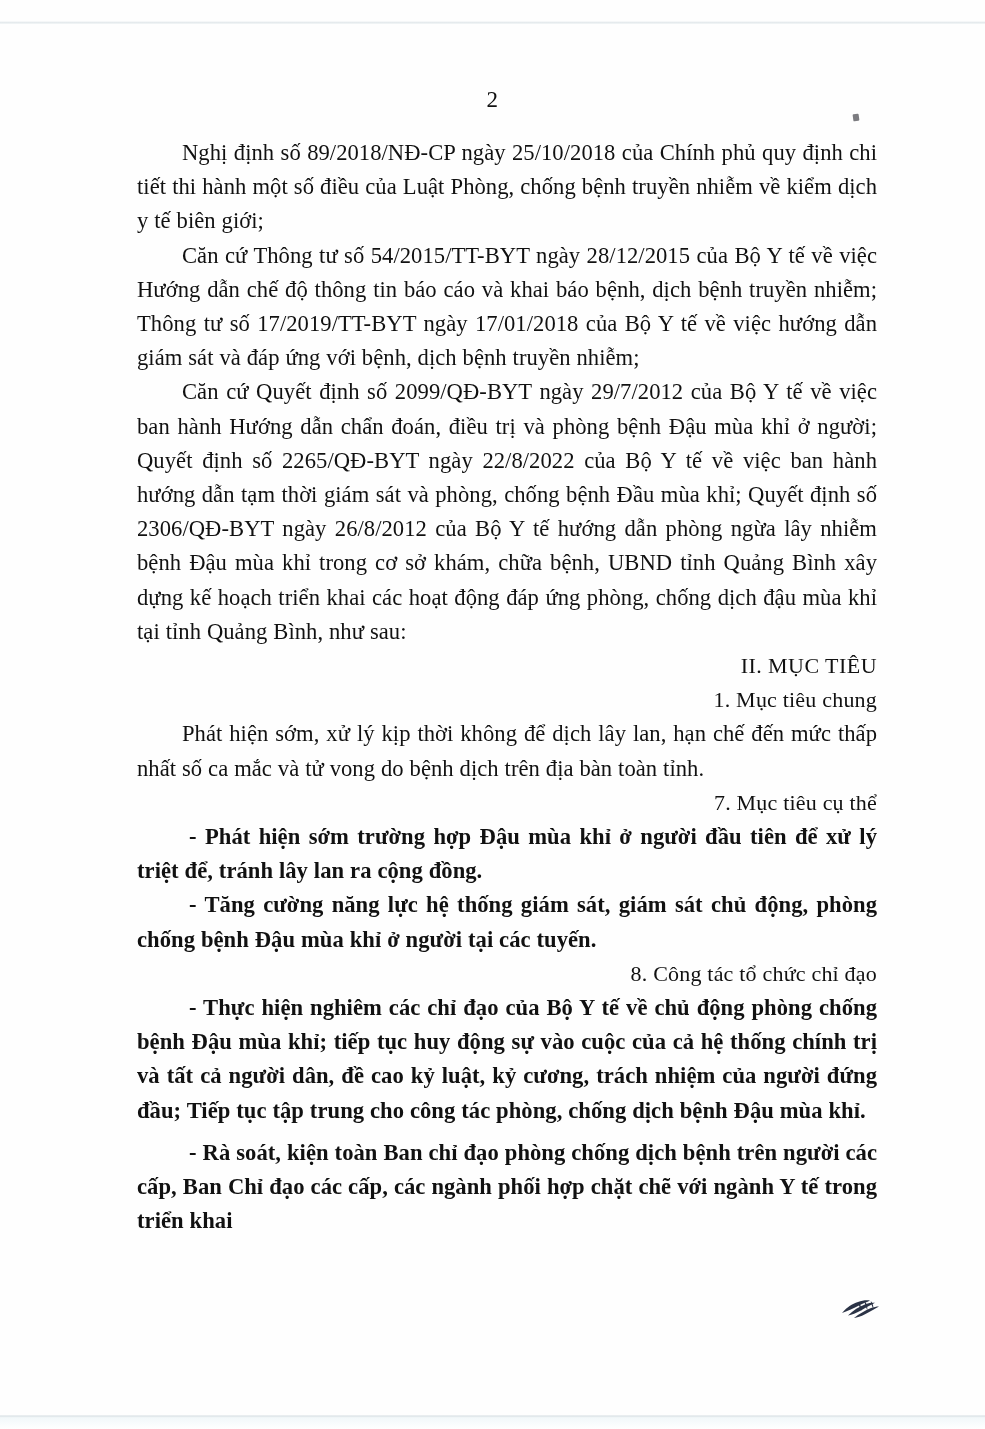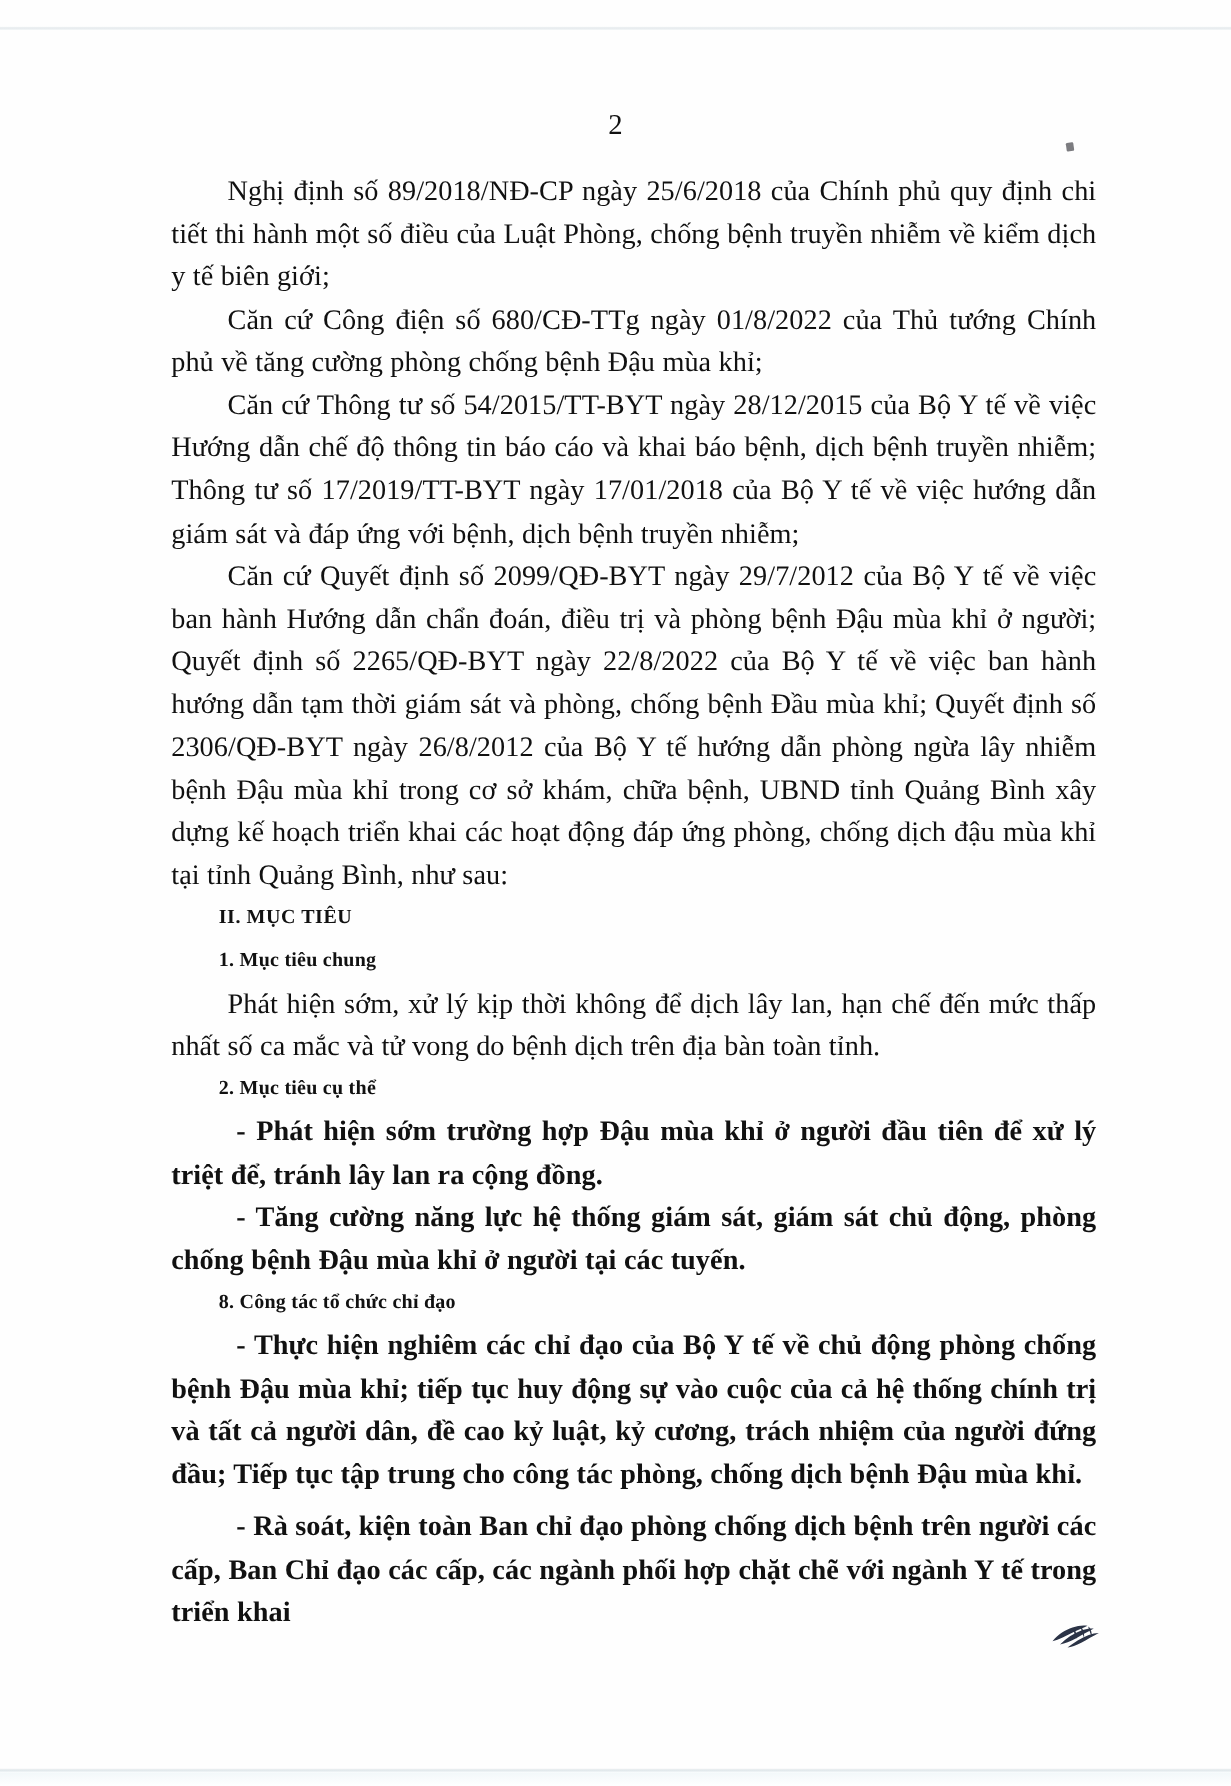--- a/index.html
+++ b/index.html
@@ -90,25 +90,25 @@
   p.para.dash {
     text-indent: 52px;
     font-weight: bold;
   }
   p.para.gap-before {
     margin-top: 8px;
   }
 
   h2.heading, h3.subheading {
     margin: 0;
-    font-size: 16px;
+    font-size: 22px;
     line-height: 34.2px;
-    font-weight: bold;
+    font-weight: normal;
     text-indent: 38px;
-    text-align: left;
+    text-align: right;
     letter-spacing: 0.2px;
   }
   h2.heading {
     letter-spacing: 0.45px;
   }
 
   
   .ink-initial {
     position: absolute;
     left: 838px;
@@ -124,36 +124,35 @@
 <div class="page">
 
   <div class="scan-edge-top"></div>
 
   <div class="page-number">2</div>
 
   <div class="speck"></div>
 
   <div class="body-text">
 
-    <p class="para">Nghị định số 89/2018/NĐ-CP ngày 25/6/2018 của Chính phủ quy định chi tiết thi hành một số điều của Luật Phòng, chống bệnh truyền nhiễm về kiểm dịch y tế biên giới;</p>
+    <p class="para">Nghị định số 89/2018/NĐ-CP ngày 25/10/2018 của Chính phủ quy định chi tiết thi hành một số điều của Luật Phòng, chống bệnh truyền nhiễm về kiểm dịch y tế biên giới;</p>
 
-    <p class="para">Căn cứ Công điện số 680/CĐ-TTg ngày 01/8/2022 của Thủ tướng Chính phủ về tăng cường phòng chống bệnh Đậu mùa khỉ;</p>
 
     <p class="para">Căn cứ Thông tư số 54/2015/TT-BYT ngày 28/12/2015 của Bộ Y tế về việc Hướng dẫn chế độ thông tin báo cáo và khai báo bệnh, dịch bệnh truyền nhiễm; Thông tư số 17/2019/TT-BYT ngày 17/01/2018 của Bộ Y tế về việc hướng dẫn giám sát và đáp ứng với bệnh, dịch bệnh truyền nhiễm;</p>
 
 
     <p class="para">Căn cứ Quyết định số 2099/QĐ-BYT ngày 29/7/2012 của Bộ Y tế về việc ban hành Hướng dẫn chẩn đoán, điều trị và phòng bệnh Đậu mùa khỉ ở người; Quyết định số 2265/QĐ-BYT ngày 22/8/2022 của Bộ Y tế về việc ban hành hướng dẫn tạm thời giám sát và phòng, chống bệnh Đầu mùa khỉ; Quyết định số 2306/QĐ-BYT ngày 26/8/2012 của Bộ Y tế hướng dẫn phòng ngừa lây nhiễm bệnh Đậu mùa khỉ trong cơ sở khám, chữa bệnh, UBND tỉnh Quảng Bình xây dựng kế hoạch triển khai các hoạt động đáp ứng phòng, chống dịch đậu mùa khỉ tại tỉnh Quảng Bình, như sau:</p>
 
     <h2 class="heading">II. MỤC TIÊU</h2>
 
     <h3 class="subheading">1. Mục tiêu chung</h3>
 
     <p class="para">Phát hiện sớm, xử lý kịp thời không để dịch lây lan, hạn chế đến mức thấp nhất số ca mắc và tử vong do bệnh dịch trên địa bàn toàn tỉnh.</p>
 
-    <h3 class="subheading">2. Mục tiêu cụ thể</h3>
+    <h3 class="subheading">7. Mục tiêu cụ thể</h3>
 
     <p class="para dash">- Phát hiện sớm trường hợp Đậu mùa khỉ ở người đầu tiên để xử lý triệt để, tránh lây lan ra cộng đồng.</p>
 
     <p class="para dash">- Tăng cường năng lực hệ thống giám sát, giám sát chủ động, phòng chống bệnh Đậu mùa khỉ ở người tại các tuyến.</p>
 
 
     <h3 class="subheading">8. Công tác tổ chức chỉ đạo</h3>
 
     <p class="para dash">- Thực hiện nghiêm các chỉ đạo của Bộ Y tế về chủ động phòng chống bệnh Đậu mùa khỉ; tiếp tục huy động sự vào cuộc của cả hệ thống chính trị và tất cả người dân, đề cao kỷ luật, kỷ cương, trách nhiệm của người đứng đầu; Tiếp tục tập trung cho công tác phòng, chống dịch bệnh Đậu mùa khỉ.</p>
 

